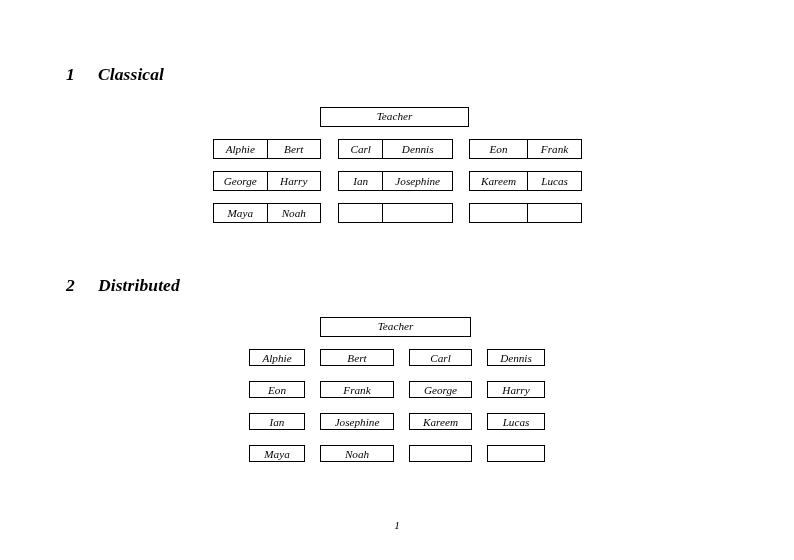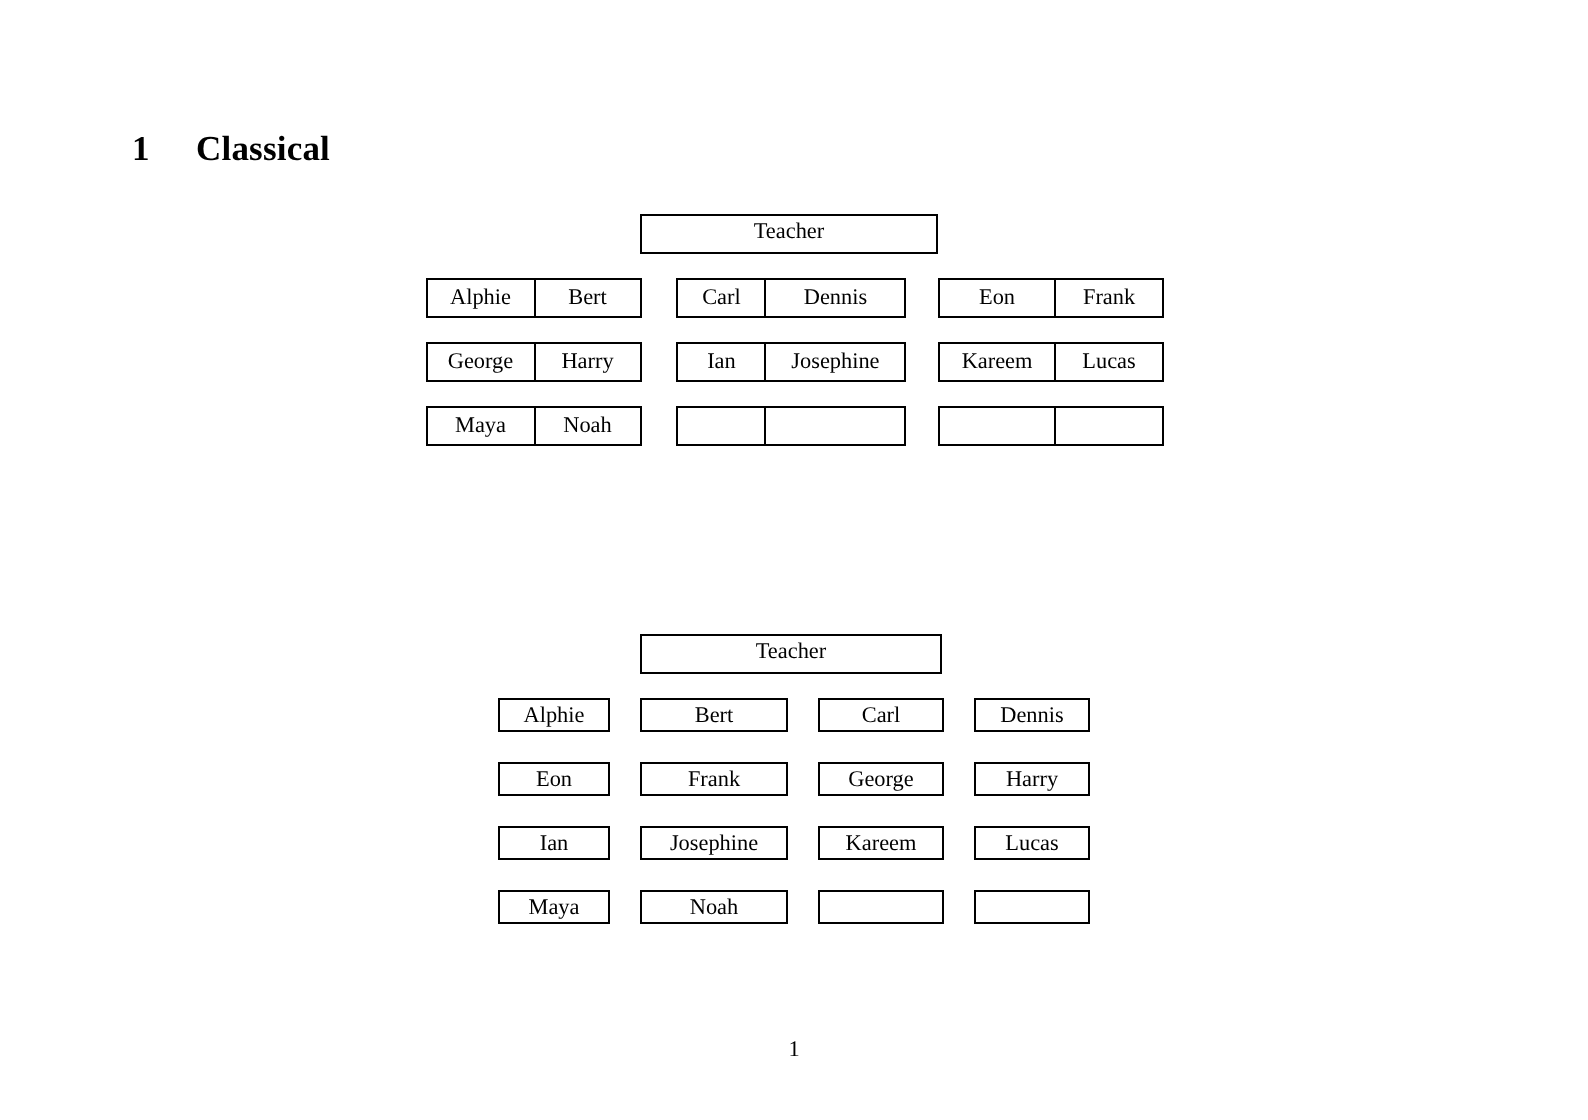--- a/index.html
+++ b/index.html
@@ -14,20 +14,21 @@
     color: #000000;
     position: relative;
     overflow: hidden;
   }
 
   .page {
     position: absolute;
     left: 0; top: 0;
     width: 794px;
     height: 484px;
+    font-style: italic;
   }
 
   
   .section-heading {
     position: absolute;
     font-size: 17.5px;
     font-weight: bold;
     letter-spacing: 0.1px;
     white-space: nowrap;
   }
@@ -185,20 +186,23 @@
     </table>
   <table class="s1-rowbox" style="left:469px; top:203px; width:113px;">
     <tbody>
         <tr>
       <td style="width:52%">&nbsp;</td>
       <td style="width:48%">&nbsp;</td>
     </tr>
   </tbody>
     </table>
 
+  <div class="section-heading" id="heading-distributed">
+    <span class="sec-num">2</span><span>Distributed</span>
+  </div>
 
   <table class="tbl" id="s2-teacher">
     <tbody>
         <tr>
       <td>Teacher</td>
     </tr>
   </tbody>
     </table>
 
   <div class="s2-box" style="left:249px; top:349px; width:56px;">Alphie</div>

